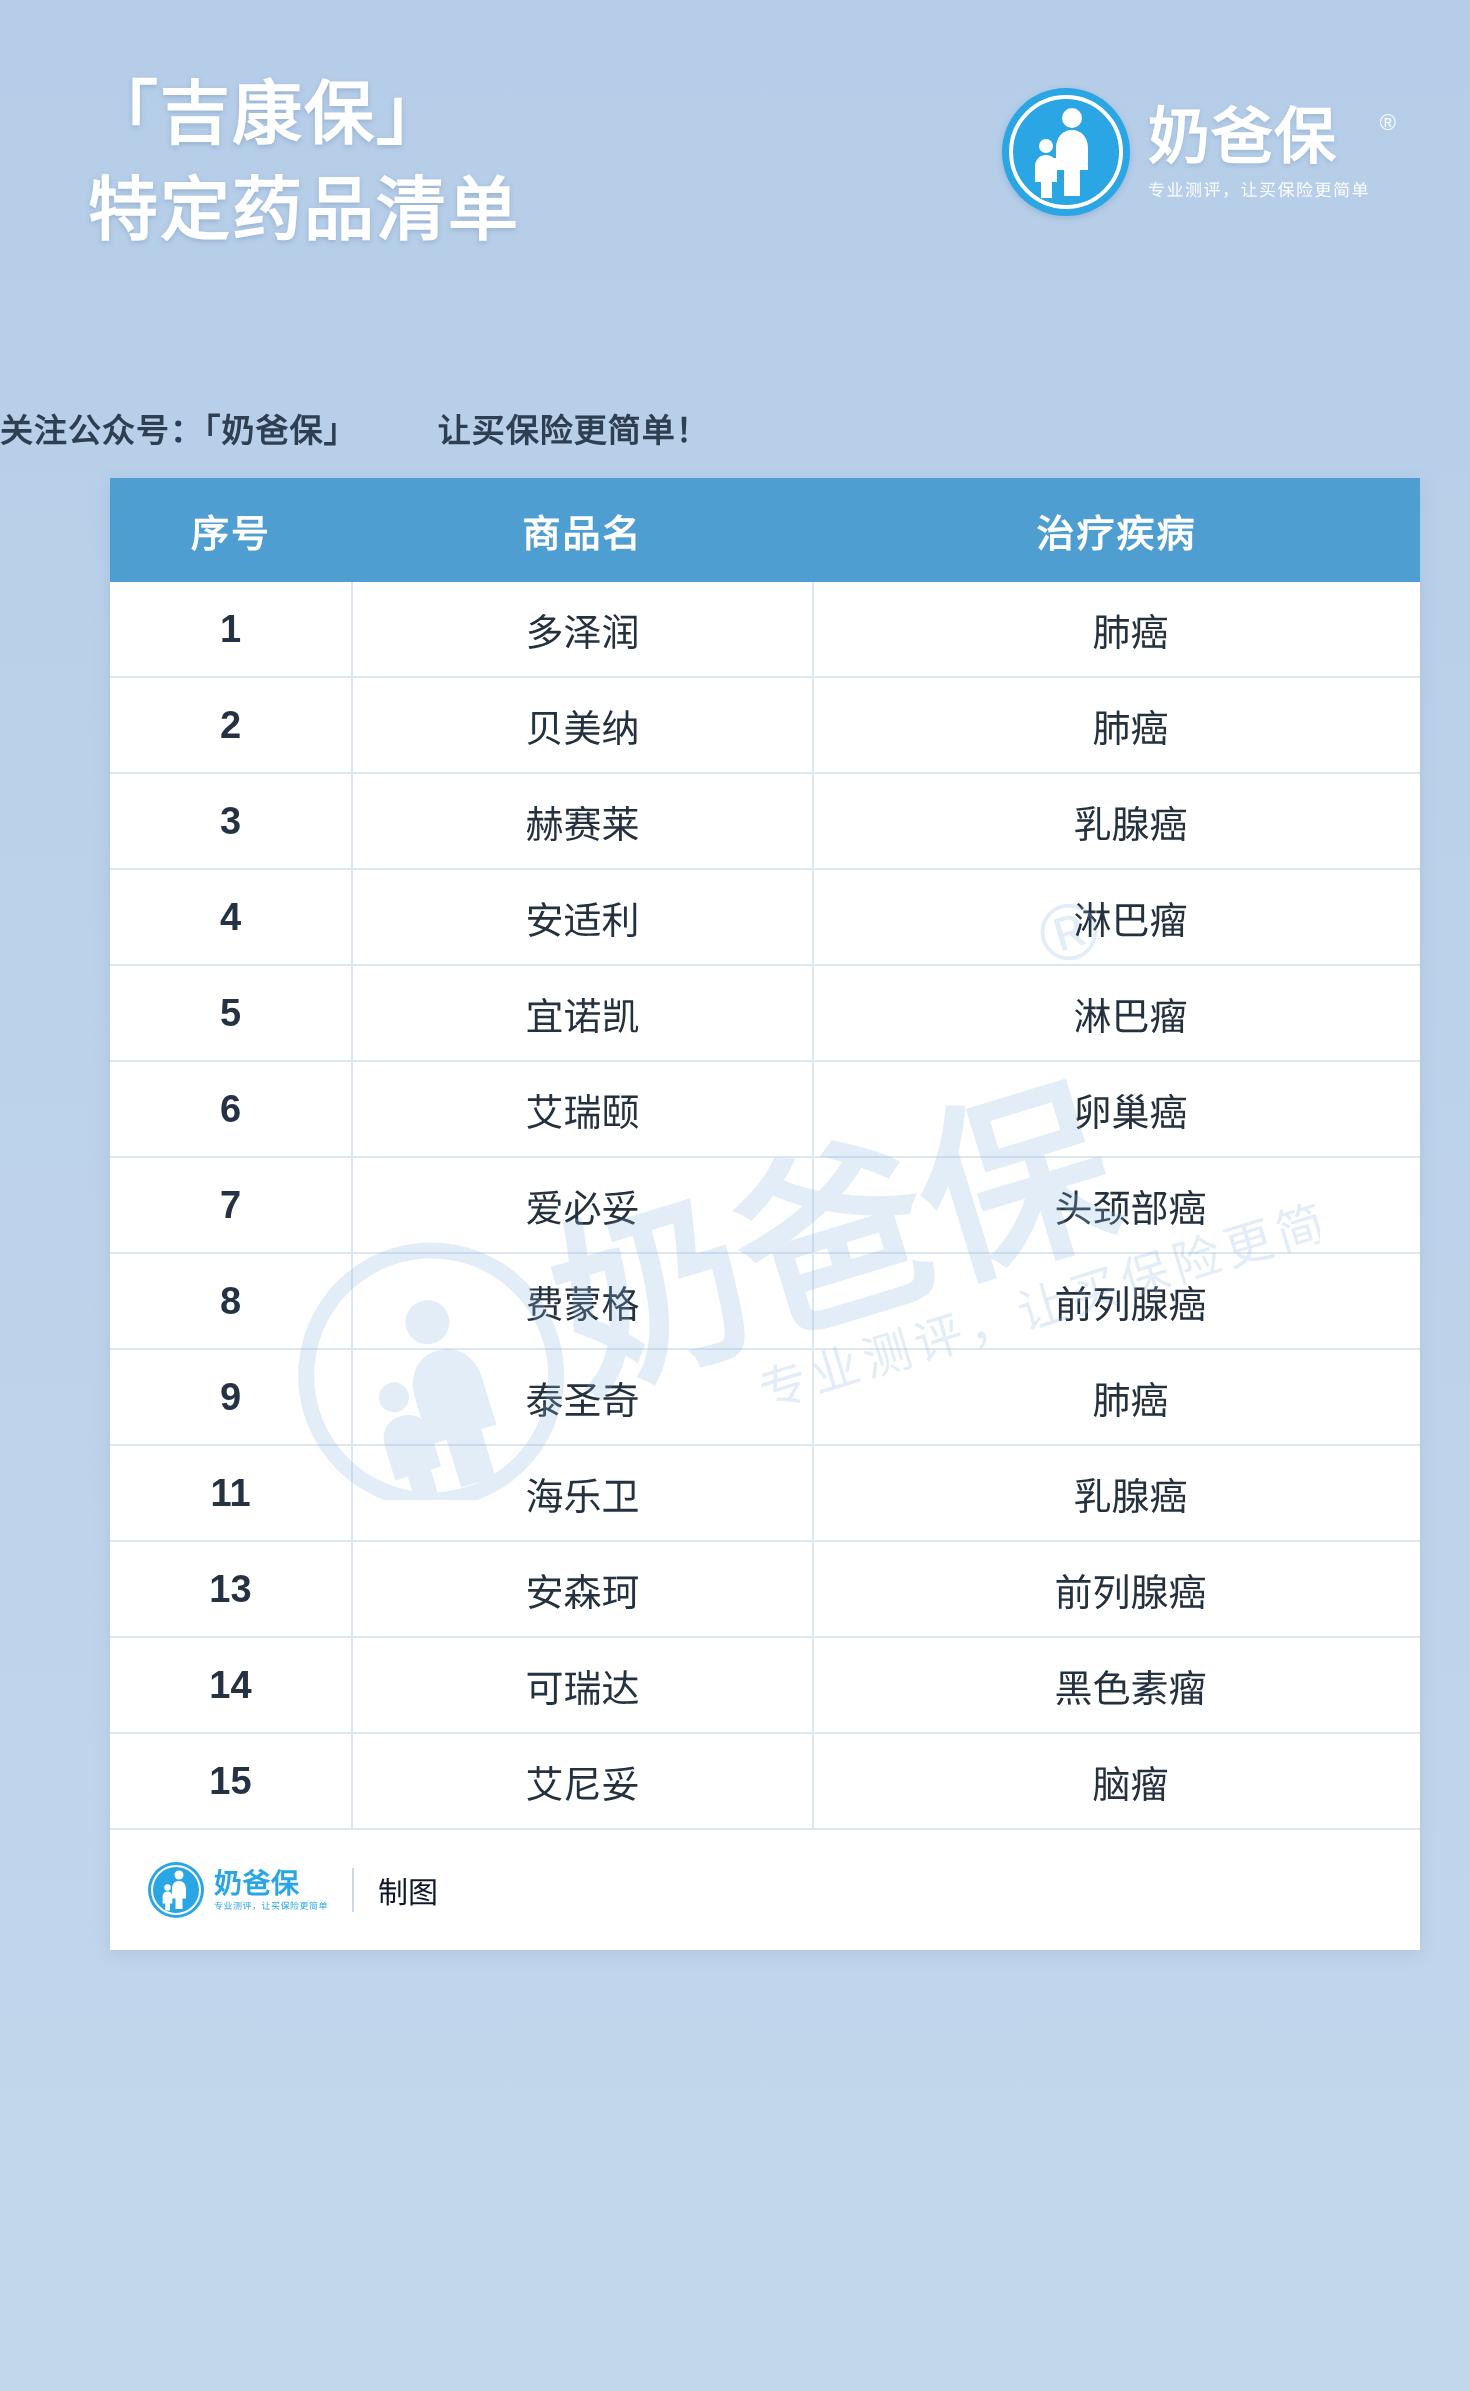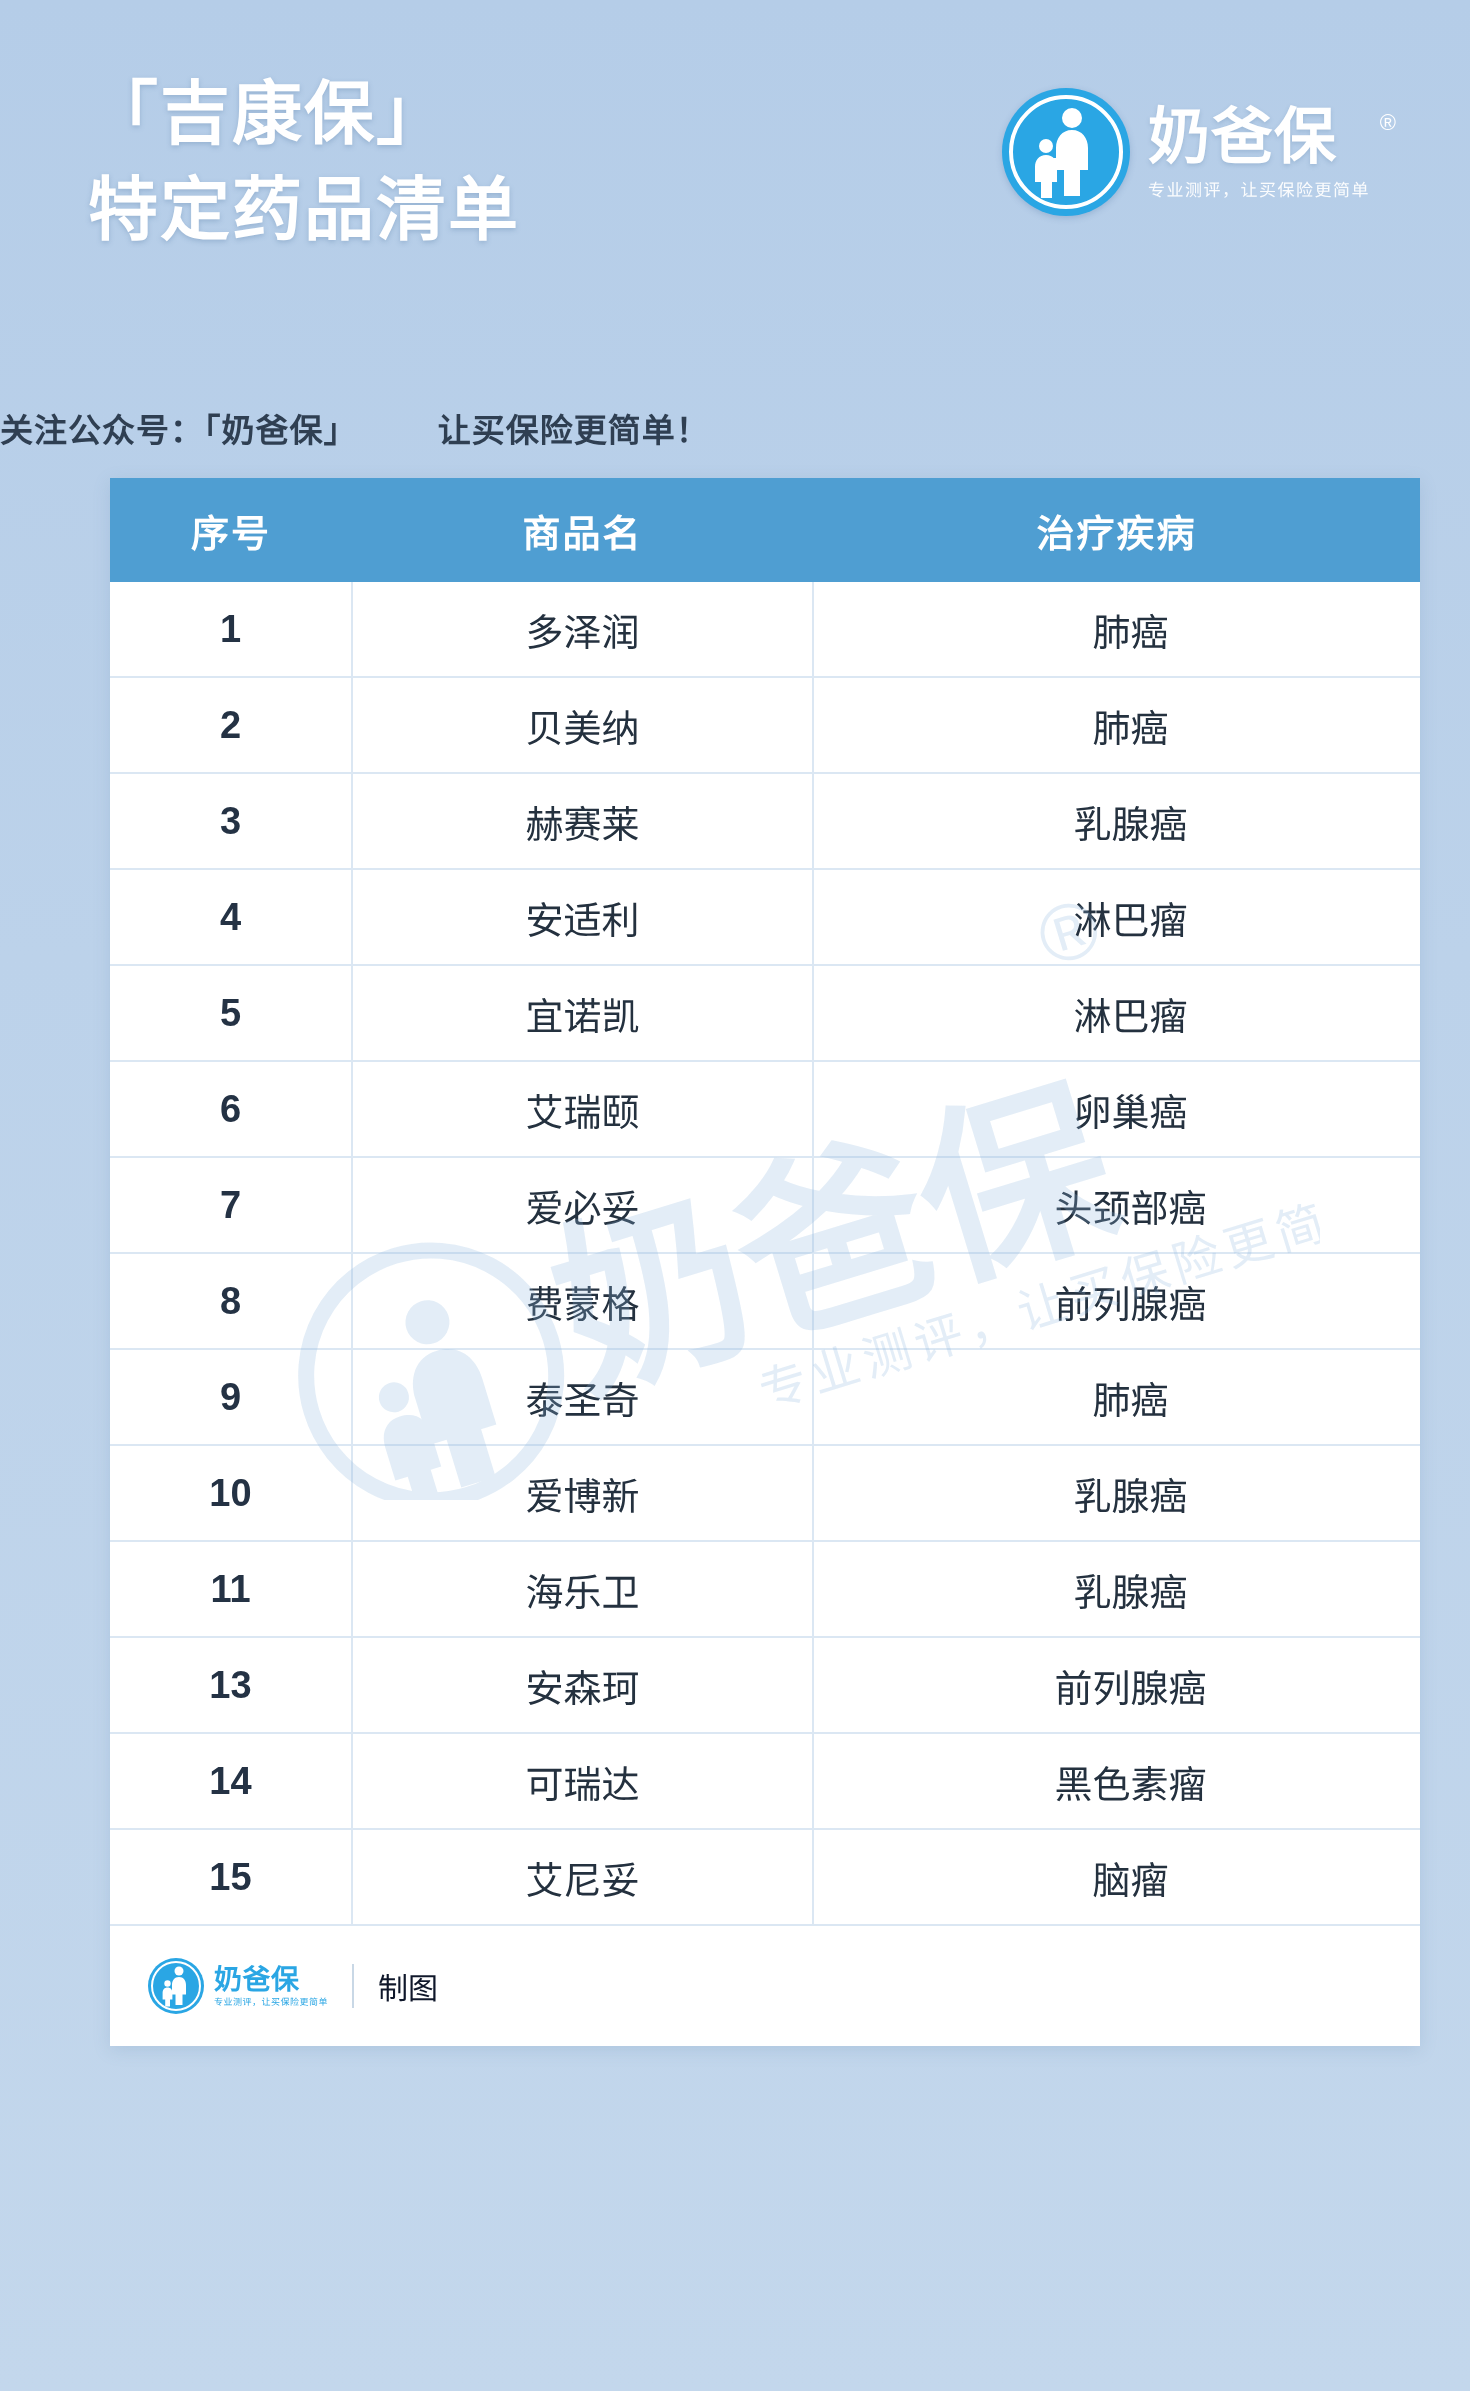--- a/index.html
+++ b/index.html
@@ -321,25 +321,20 @@
           <td class="no">8</td>
           <td>费蒙格</td>
           <td>前列腺癌</td>
         </tr>
         <tr>
           <td class="no">9</td>
           <td>泰圣奇</td>
           <td>肺癌</td>
         </tr>
         <tr>
-          <td class="no">10</td>
-          <td>爱博新</td>
-          <td>乳腺癌</td>
-        </tr>
-        <tr>
           <td class="no">11</td>
           <td>海乐卫</td>
           <td>乳腺癌</td>
         </tr>
         <tr>
           <td class="no">13</td>
           <td>安森珂</td>
           <td>前列腺癌</td>
         </tr>
         <tr>

